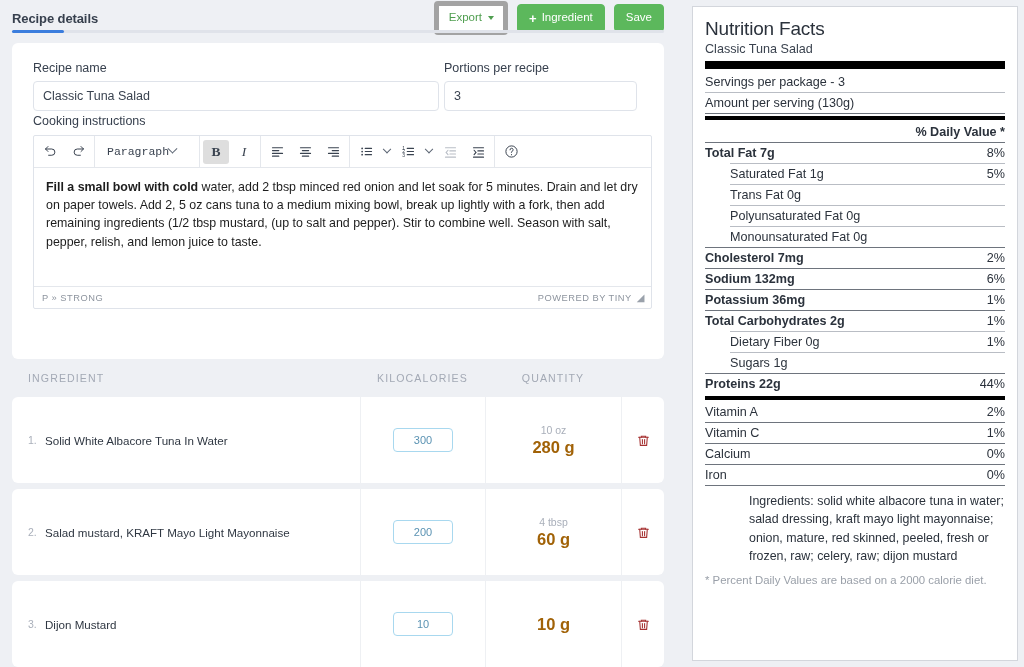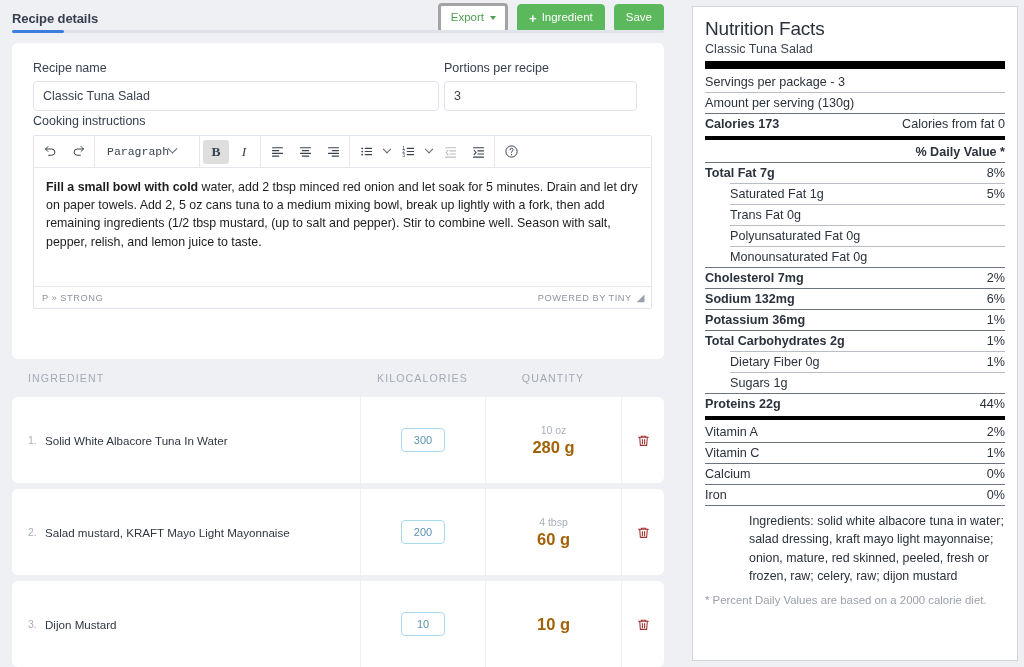--- a/index.html
+++ b/index.html
@@ -36,21 +36,21 @@
   .btn {
     font-family: "Liberation Sans", sans-serif;
     font-size: 11.5px; line-height: 1;
     border-radius: 4px; cursor: pointer;
     display: inline-flex; align-items: center; justify-content: center;
     gap: 5px; white-space: nowrap;
   }
   .btn-outline {
     padding: 6px 9px 6px 10px;
     background: #ffffff; color: #4f9e4f;
-    border: 3px solid #a3a3a3;
+    border: 5px solid #a3a3a3;
   }
   .caret {
     width: 0; height: 0; margin-left: 1px;
     border-left: 3.5px solid transparent;
     border-right: 3.5px solid transparent;
     border-top: 4px solid #4f9e4f;
     display: inline-block;
   }
   .btn-solid {
     padding: 7px 11px; background: #5cb85c; color: #ffffff;
@@ -172,21 +172,21 @@
   .cell.name { padding-left: 16px; }
   .cell.kcal, .cell.qty, .cell.del {
     justify-content: center; border-left: 1px solid #eef0f3;
     flex-direction: column;
   }
   .row-num {
     font-size: 10.5px; color: #a9afba; width: 17px;
   }
   .ing-name { font-size: 11.6px; color: #2f3742; }
   .kcal-input {
-    width: 44px; height: 24px; text-align: center;
+    width: 60px; height: 24px; text-align: center;
     border: 1px solid #a8d8ef; border-radius: 4px;
     background: #fff; color: #5b93b3; font-size: 11px;
     font-family: "Liberation Sans", sans-serif; outline: none;
   }
   .qty-alt { font-size: 10.5px; color: #a9afba; margin-bottom: 2px; }
   .qty-main { font-size: 16.5px; font-weight: bold; color: #a16207; }
   .del-btn {
     background: none; border: none; cursor: pointer;
     color: #a63232; display: flex; align-items: center; justify-content: center;
     padding: 0;
@@ -491,24 +491,20 @@
 
   <div class="nf-line">
     <span>Servings per package - 3</span>
   </div>
   <div class="rule-hair"></div>
   <div class="nf-line">
     <span>Amount per serving (130g)</span>
   </div>
   <div class="rule-thin"></div>
 
-  <div class="nf-line">
-    <b>Calories 173</b>
-    <span>Calories from fat 0</span>
-  </div>
   <div class="rule-med"></div>
 
   <div class="nf-line" id="nf-dv-row">
     <span>% Daily Value *</span>
   </div>
   <div class="rule-thin"></div>
 
   <div id="nf-lines">
       <div class="nf-line">
         <b>Total Fat 7g</b>

